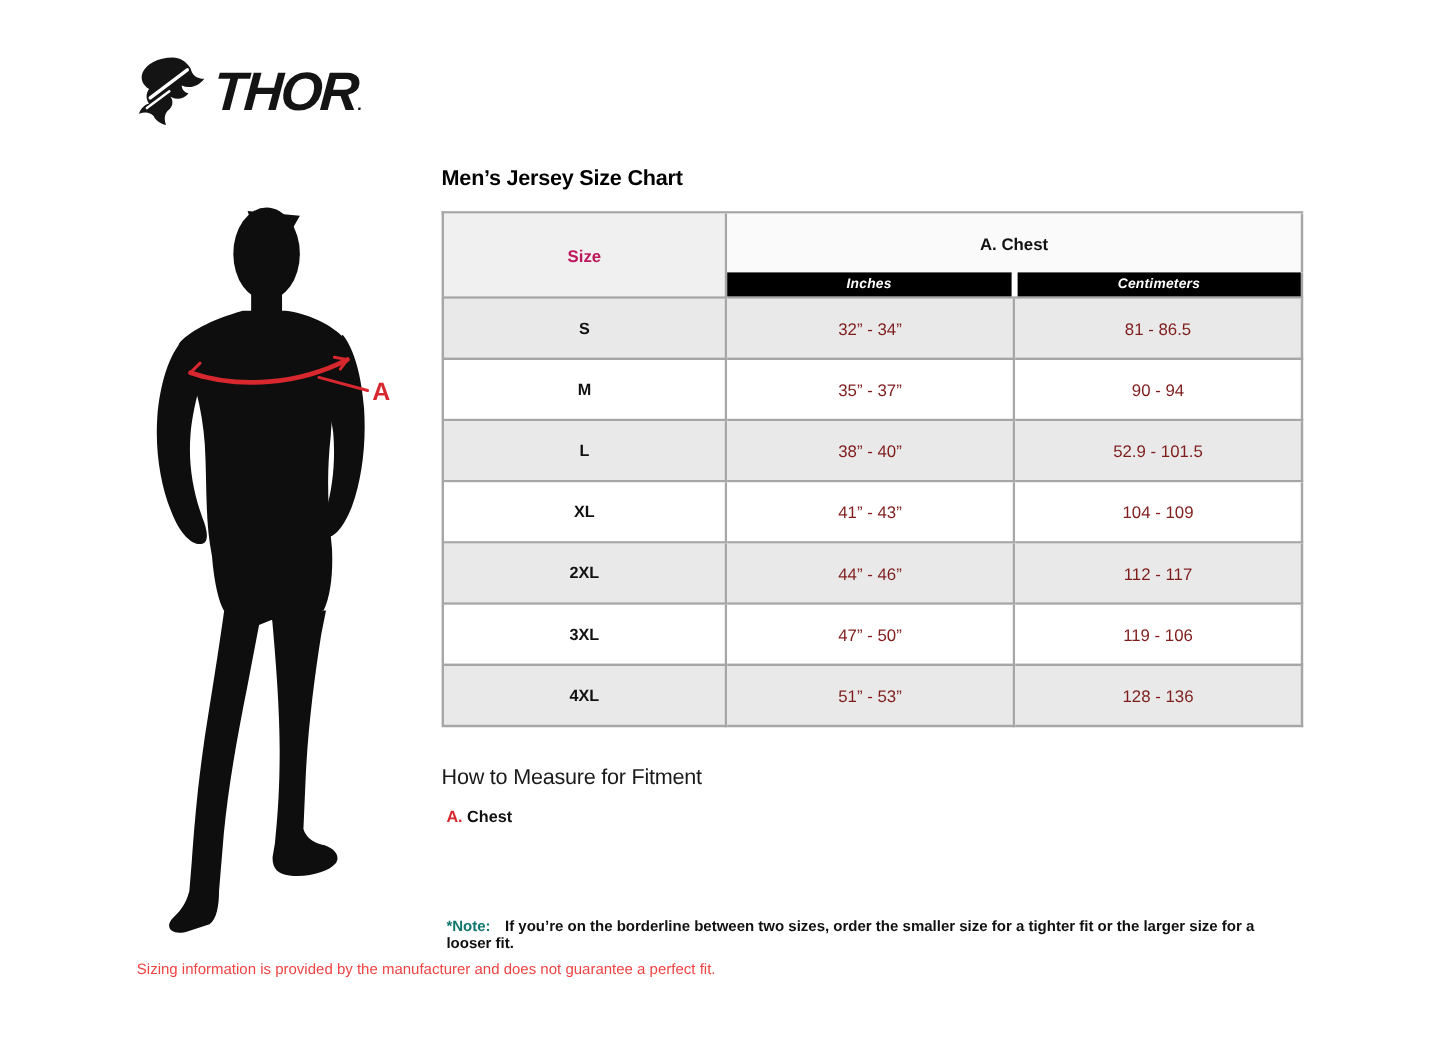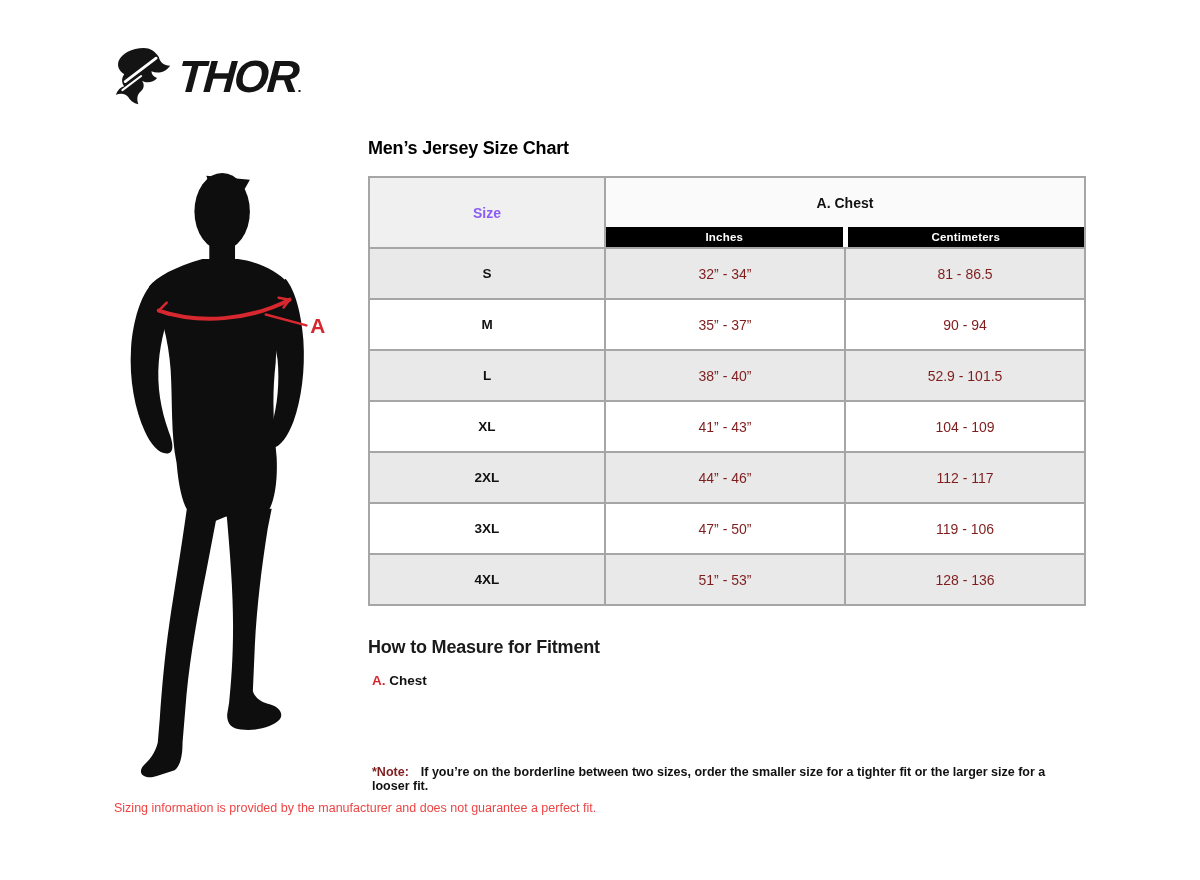--- a/index.html
+++ b/index.html
@@ -31,49 +31,49 @@
     border-top:2px solid #a6a6a6;border-left:2px solid #a6a6a6;
   }
   .size-table th,.size-table td{
     border-right:2px solid #a6a6a6;border-bottom:2px solid #a6a6a6;
     text-align:center;vertical-align:middle;padding:0;
   }
   .size-table col.c-size{width:236px;}
   .size-table col.c-in{width:240px;}
   .size-table col.c-cm{width:240px;}
   th.size-head{
-    background:#f0f0f0;font-size:14px;font-weight:700;color:#8b5cf6;
+    background:#f0f0f0;font-size:14px;font-weight:700;color:#be185d;
   }
   th.group-head{
     background:#fafafa;height:49px;font-size:14px;font-weight:700;color:#111;
     border-bottom:none;
   }
   td.units-cell{background:#ffffff;height:20px;}
-  .units-wrap{display:flex;gap:5px;height:20px;}
+  .units-wrap{display:flex;gap:5px;height:20px;font-style:italic;}
   .unit-bar{
     flex:1;background:#000000;color:#ffffff;font-size:11.5px;font-weight:700;
     line-height:20px;text-align:center;letter-spacing:0.2px;
   }
   .size-table tbody td{height:49px;font-size:14px;color:#7f1d1d;background:#ffffff;}
   .size-table tbody td.size{font-weight:700;font-size:13.5px;color:#111;}
   .size-table tbody tr.alt td{background:#e9e9e9;}
   
   h2.howto-title{
     position:absolute;left:0;top:637px;margin:0;
-    font-size:18px;font-weight:700;letter-spacing:-0.2px;color:#1a1a1a;white-space:nowrap;text-align:center;
+    font-size:18px;font-weight:400;letter-spacing:-0.2px;color:#1a1a1a;white-space:nowrap;text-align:center;
   }
   .measure-item{position:absolute;left:4px;top:673px;width:380px;}
   .measure-item .item-head{font-size:13.5px;font-weight:700;color:#111;}
   .measure-item .item-head .key{color:#d7282f;}
   .measure-item .item-desc{
     margin-top:3px;font-size:12.5px;line-height:17px;color:#3a3a3a;width:362px;
   }
   
   .note{position:absolute;left:4px;top:765px;width:700px;font-size:12.5px;font-weight:700;color:#111;}
-  .note .prefix{color:#7f1d1d;margin-right:12px;}
+  .note .prefix{color:#0f766e;margin-right:12px;}
   
   .footer{position:absolute;left:114px;top:800px;font-size:12.5px;line-height:17px;color:#ef4444;}
 </style>
 </head>
 <body>
 
 <div class="logo">
   <span>
     <svg width="62" height="60" viewBox="0 0 64 64">
       <path fill="#141414" d="M33 2 C 20 2 9 8 6 16 C 4 22 7 27 12 30 C 9 34 9 39 12 43 C 8 44 5 47 3 52 C 9 50 13 51 16 54 C 18 58 22 61 27 62 C 25 56 26 52 29 49 C 33 46 34 41 31 37 C 36 40 43 39 47 34 C 43 33 41 30 41 27 C 48 30 56 28 61 21 C 54 21 50 17 49 12 C 45 5 39 2 33 2 Z"></path>

